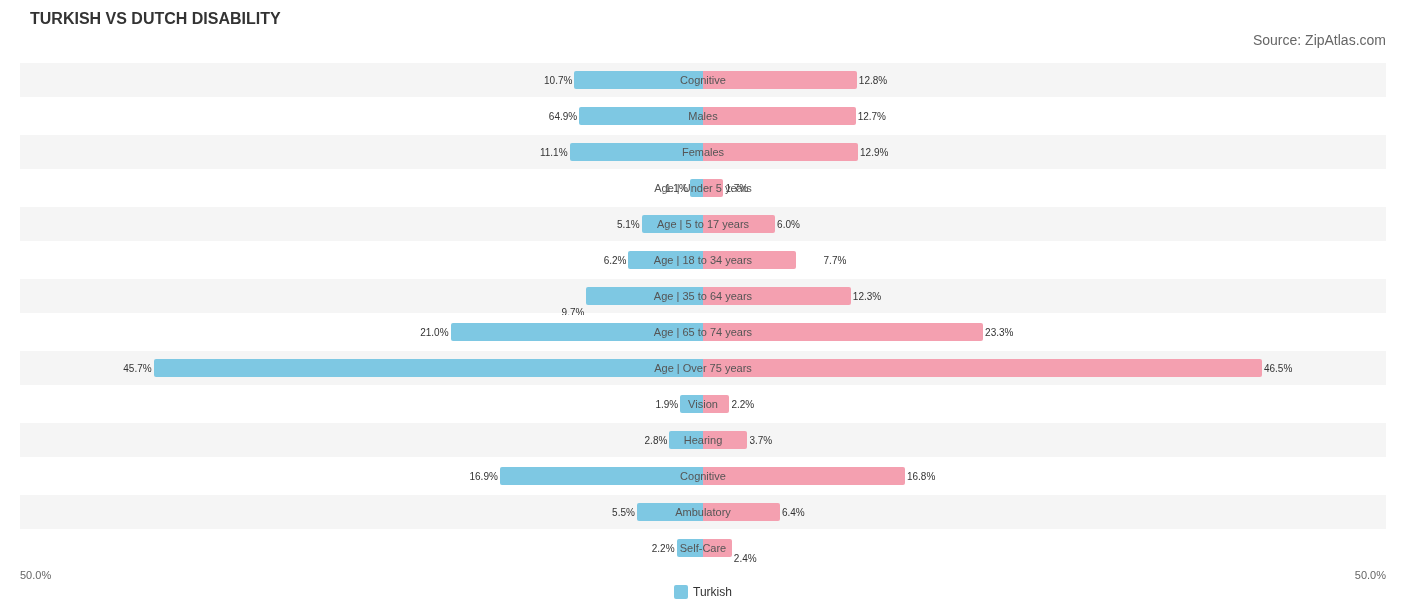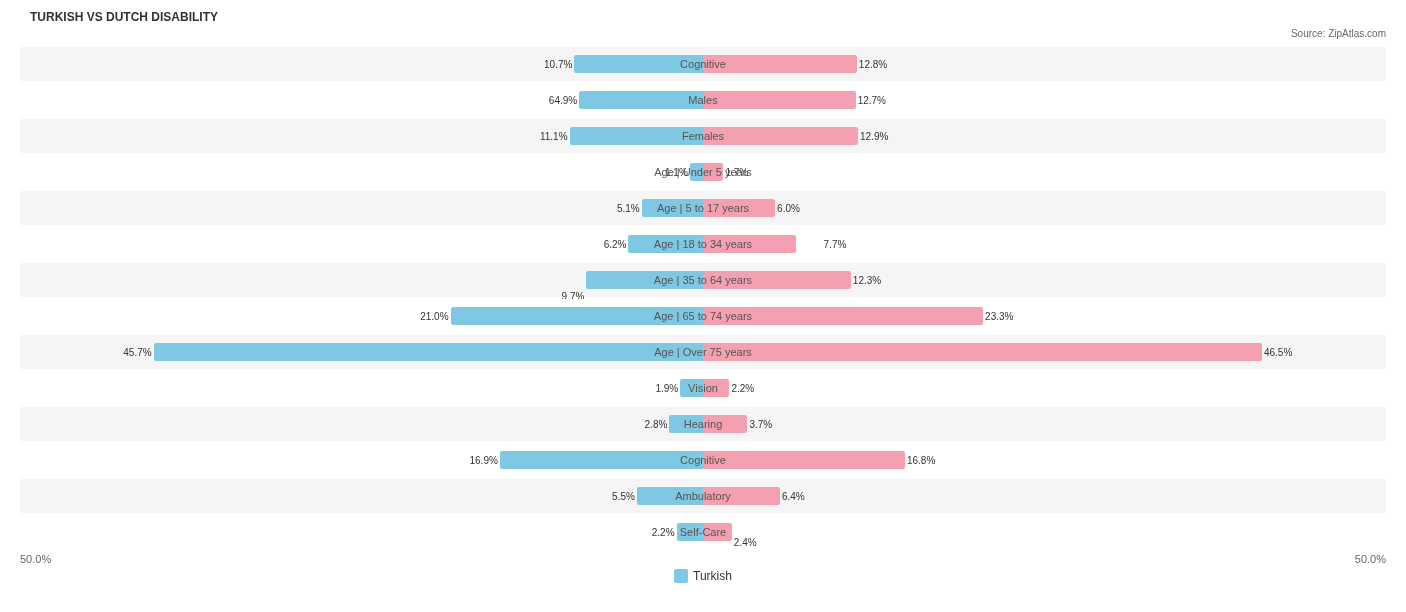--- a/index.html
+++ b/index.html
@@ -4,31 +4,31 @@
   <style>
     * { box-sizing: border-box; margin: 0; padding: 0; }
     body {
       font-family: Arial, sans-serif;
       background: #fff;
       width: 1406px;
       min-height: 612px;
       padding: 10px 20px;
     }
     .chart-title {
-      font-size: 12px;
+      font-size: 16px;
       font-weight: bold;
       color: #333;
       margin-bottom: 4px;
       margin-left: 10px;
     }
     .source {
       text-align: right;
-      font-size: 10px;
+      font-size: 14px;
       color: #666;
-      margin-bottom: 8px;
+      margin-bottom: 15px;
     }
     .chart-area {
       position: relative;
       width: 100%;
     }
     .row {
       display: flex;
       align-items: center;
       height: 34px;
       margin-bottom: 2px;

